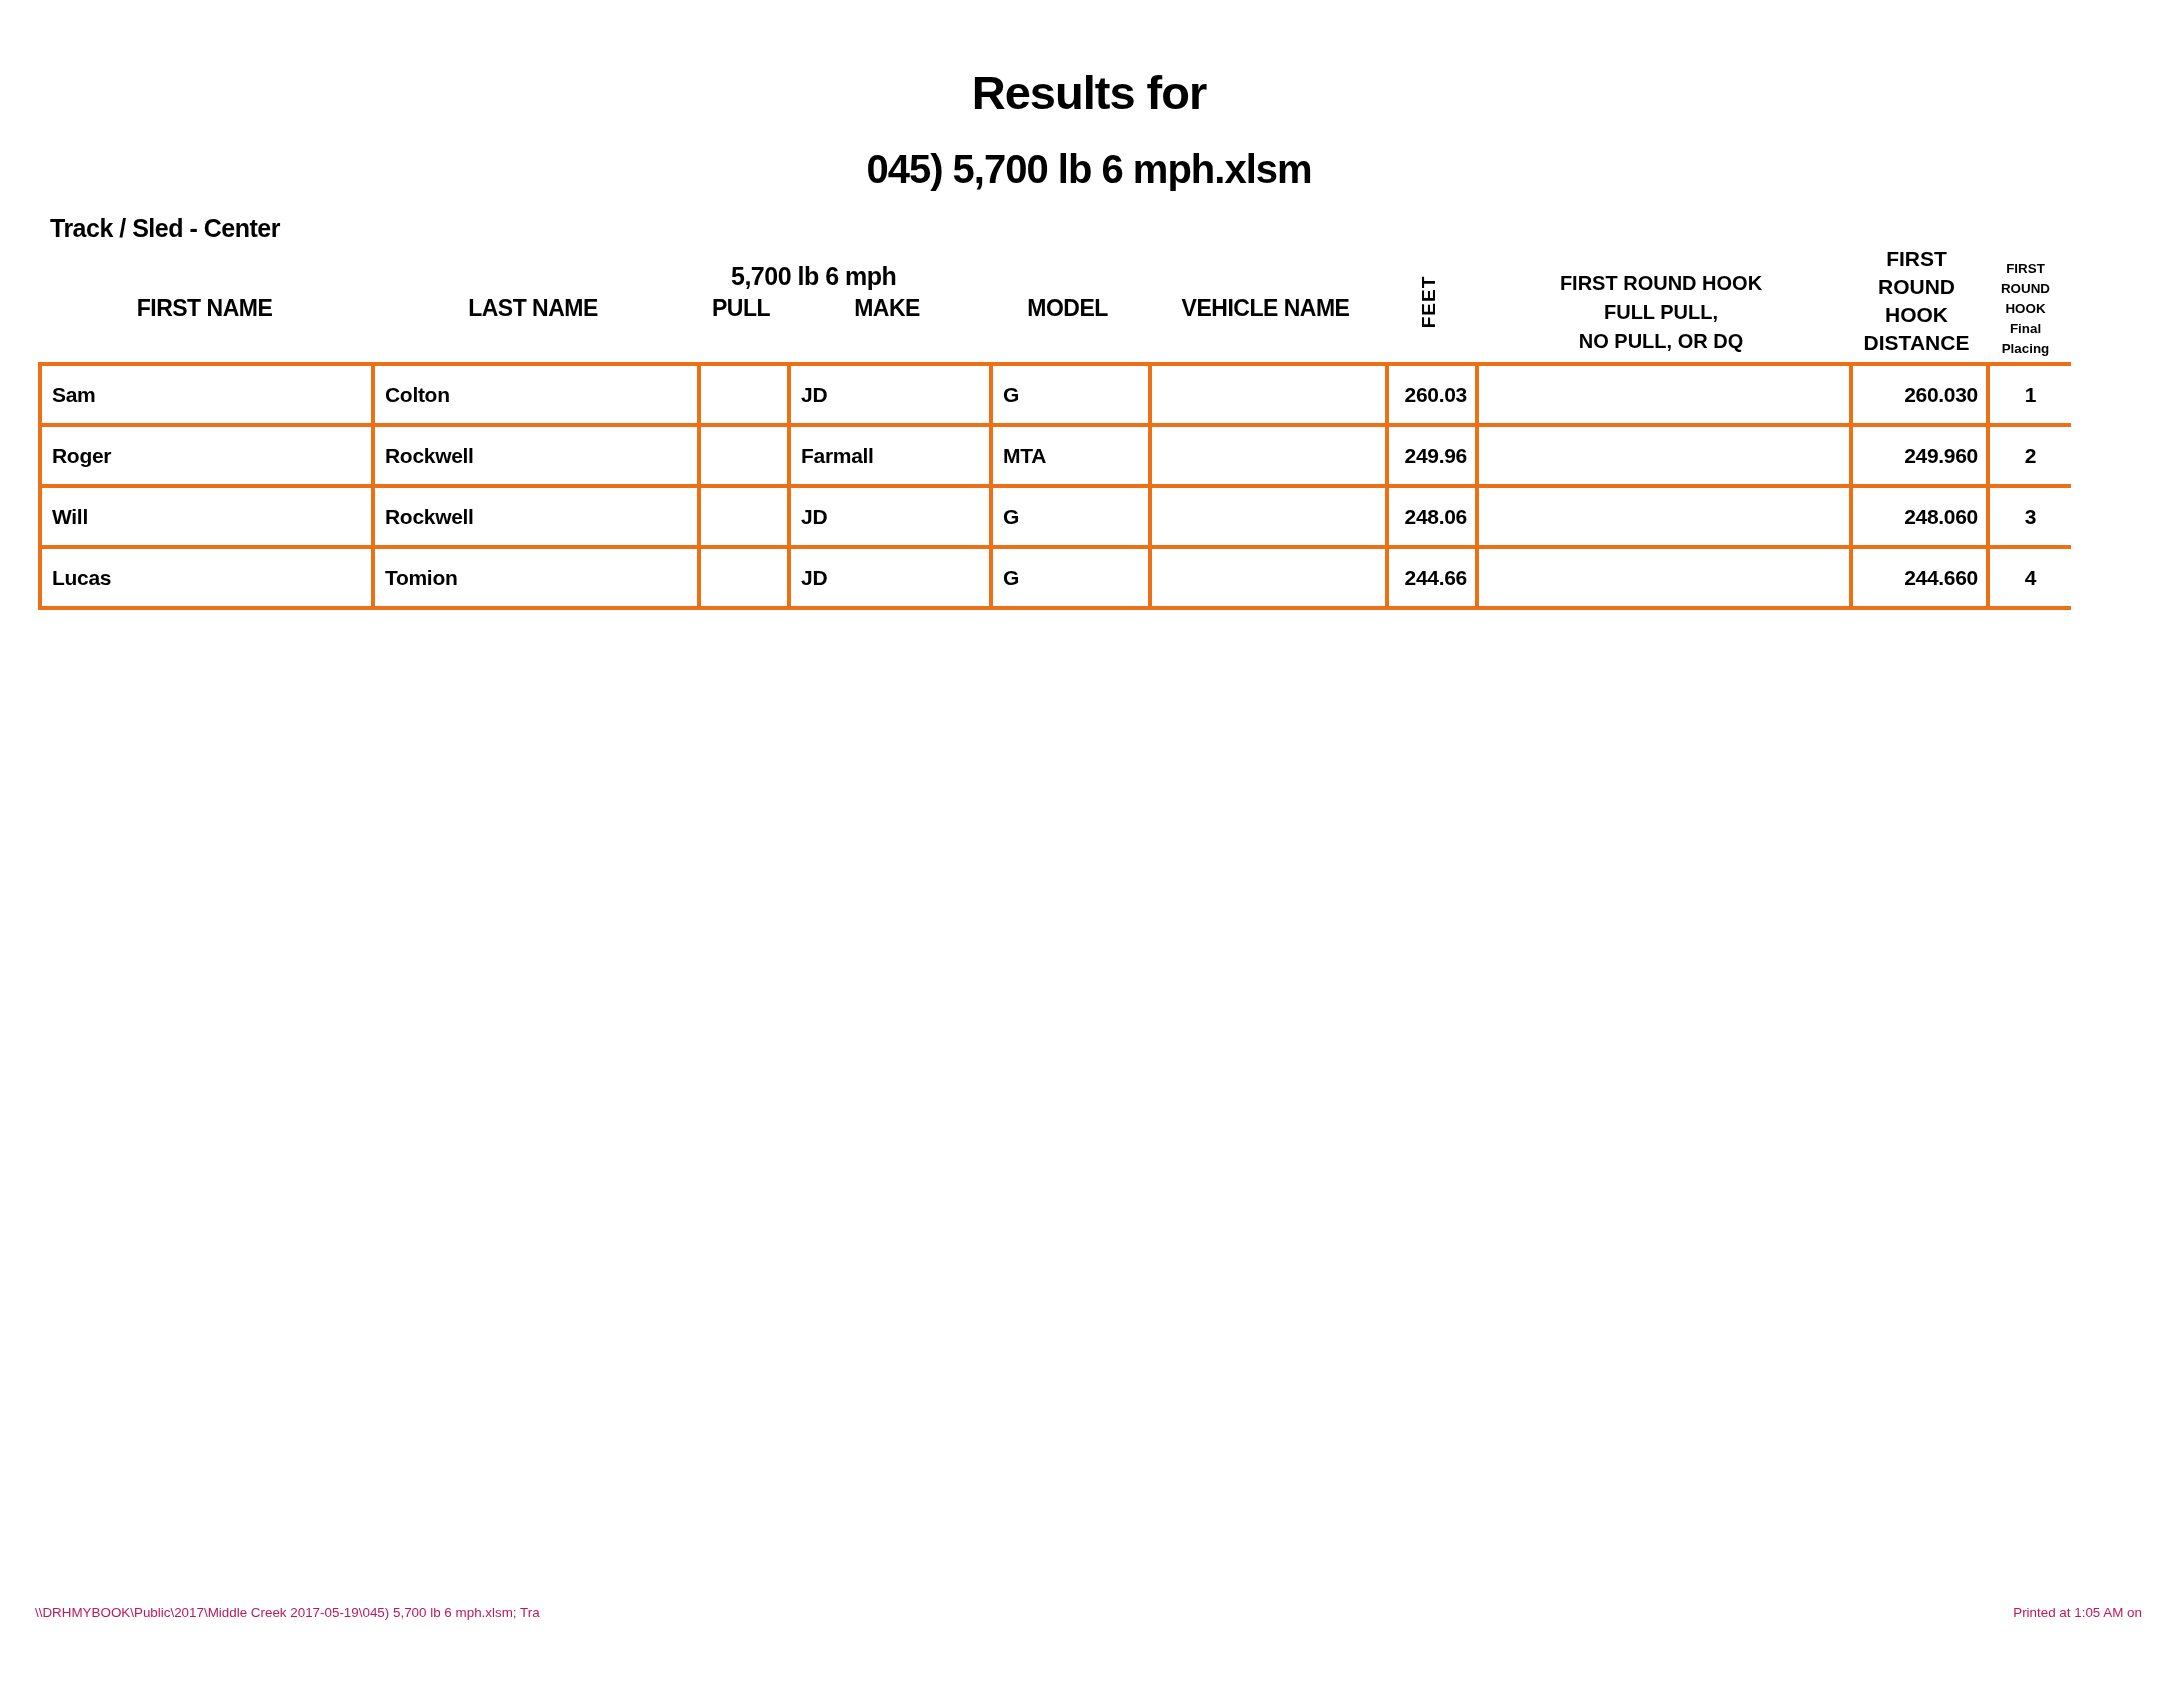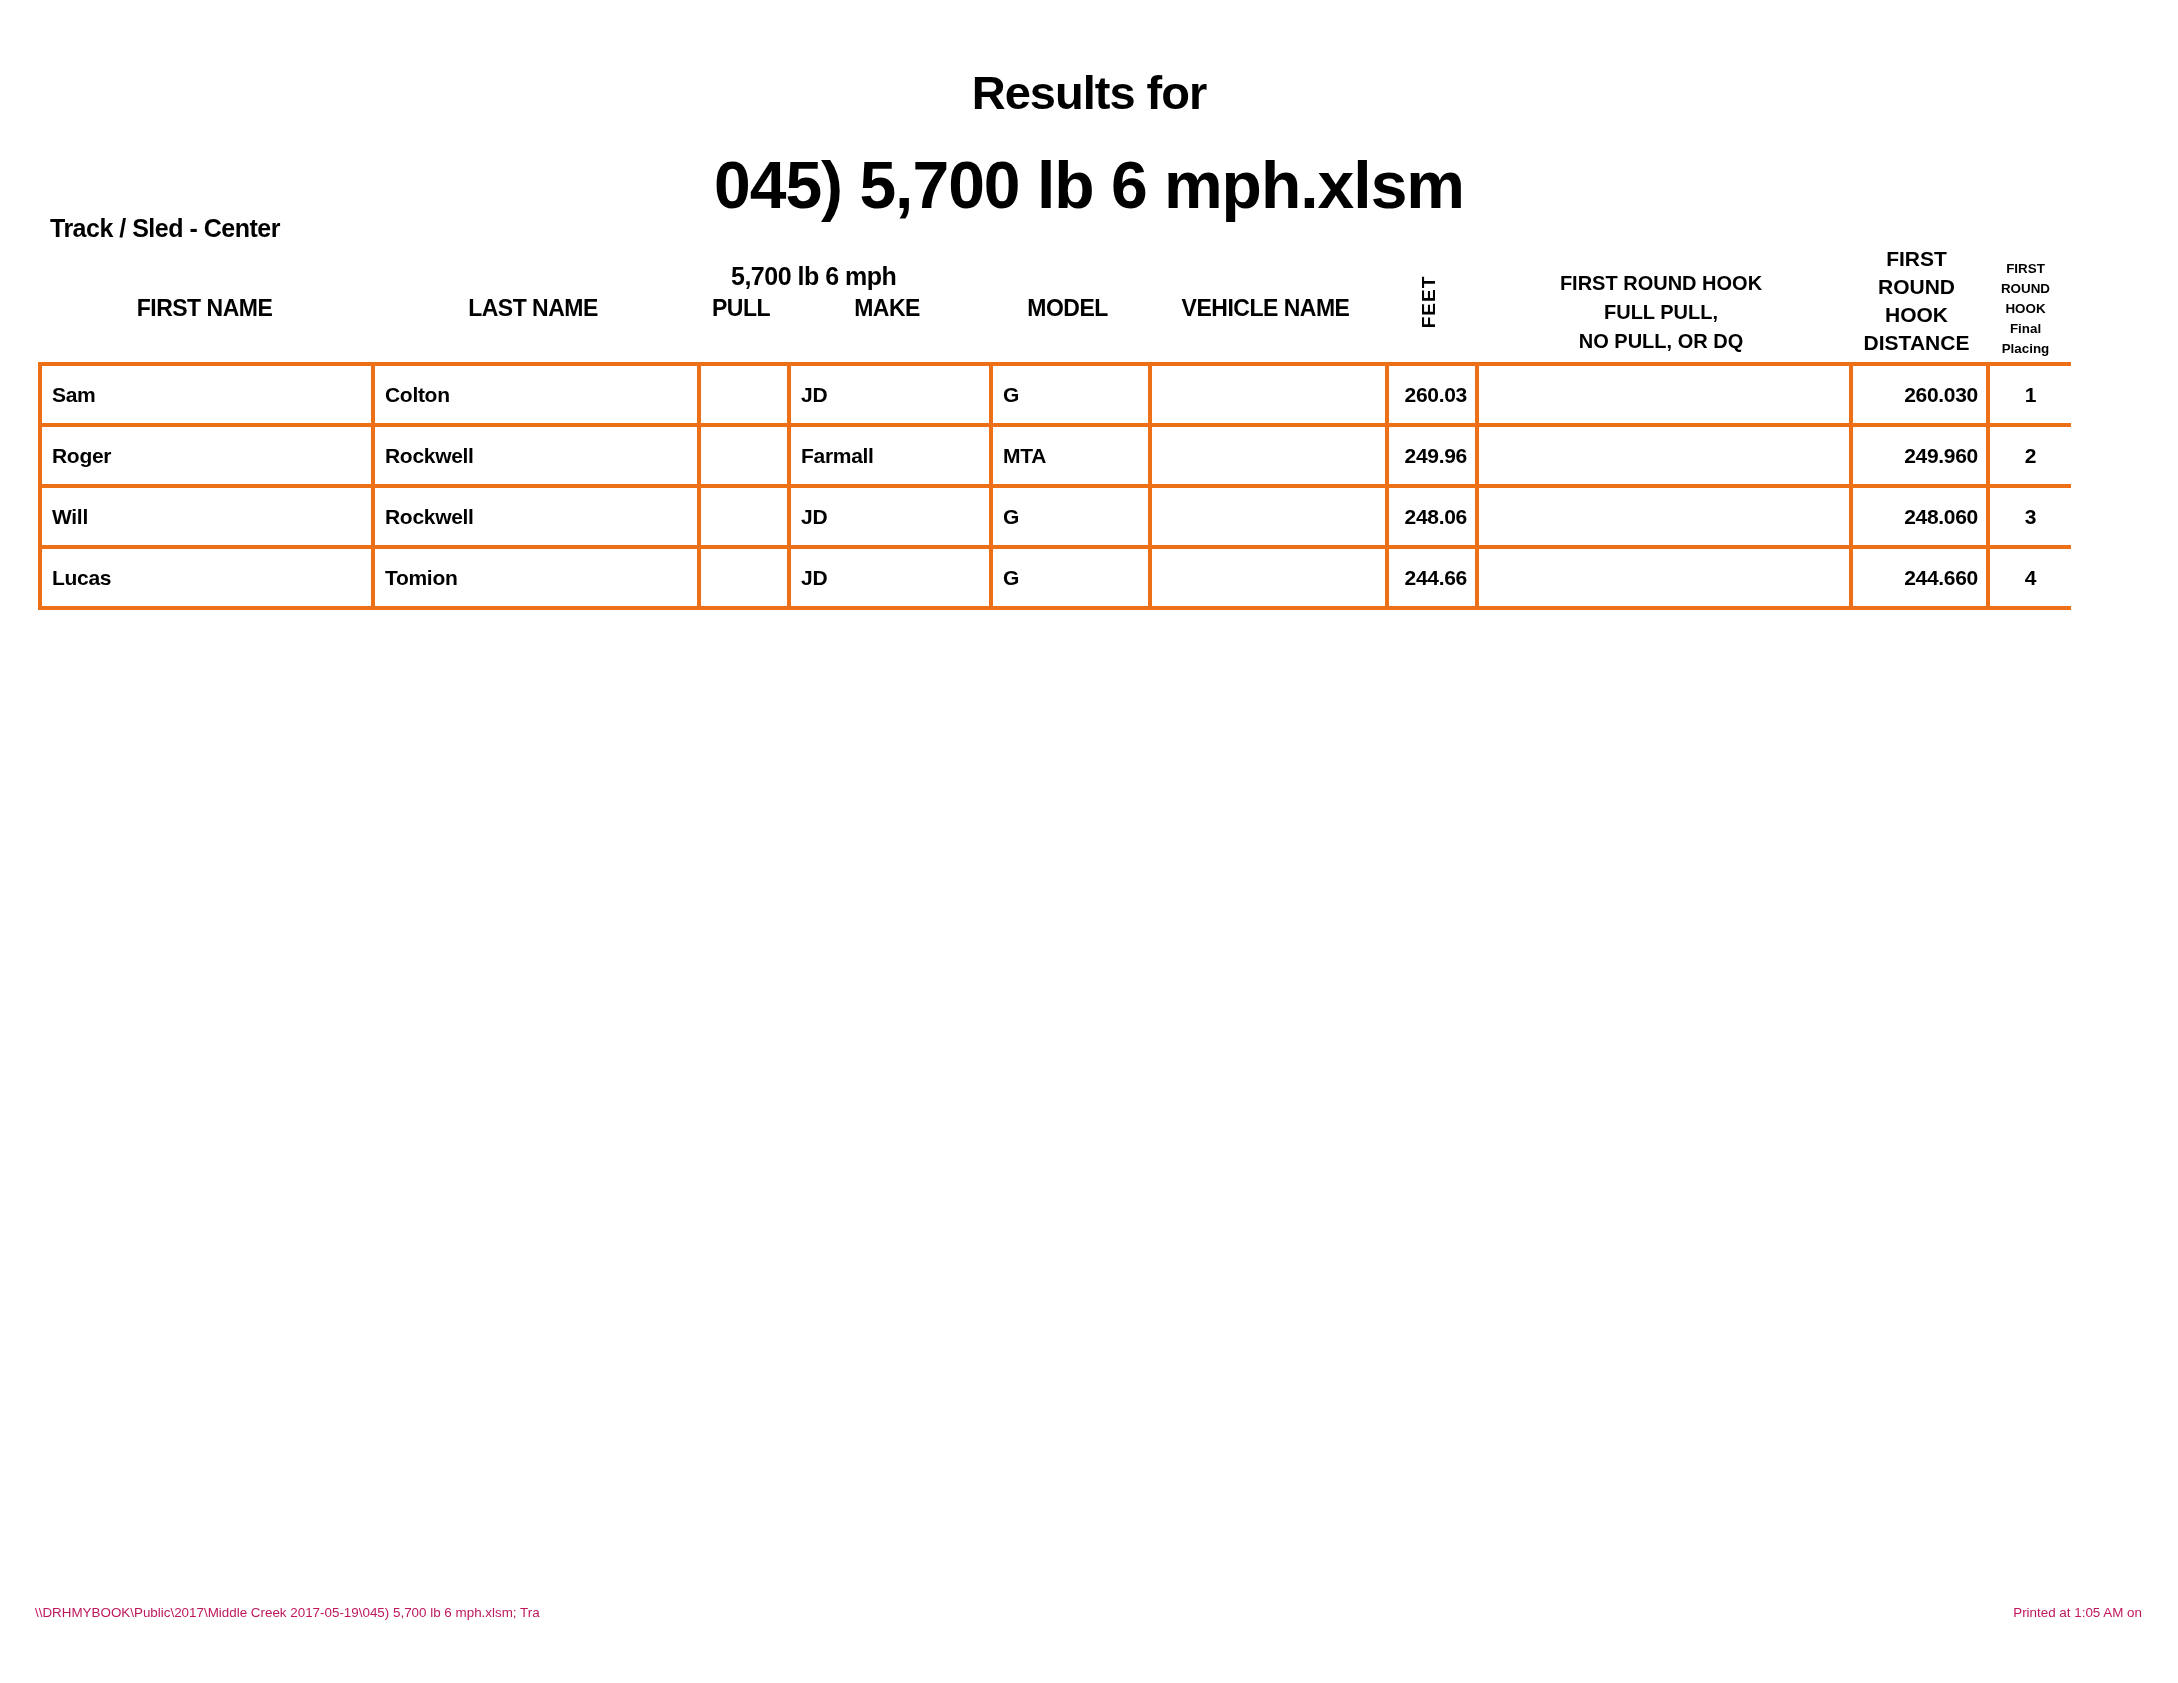--- a/index.html
+++ b/index.html
@@ -15,21 +15,21 @@
   }
   .abs { position: absolute; }
 
   .title-line {
     left: 0; width: 2178px;
     text-align: center;
     font-weight: bold;
     letter-spacing: -1px;
   }
   #title1 { top: 65px;  font-size: 47px; }
-  #title2 { top: 147px; font-size: 66px; }
+  #title2 { top: 147px; font-size: 40px; }
 
   .meta {
     top: 214px;
     font-size: 25px;
     font-weight: bold;
     letter-spacing: -0.5px;
     white-space: nowrap;
   }
   #meta-track { left: 50px; }
   #meta-class { left: 731px; margin-top: 48px; }

